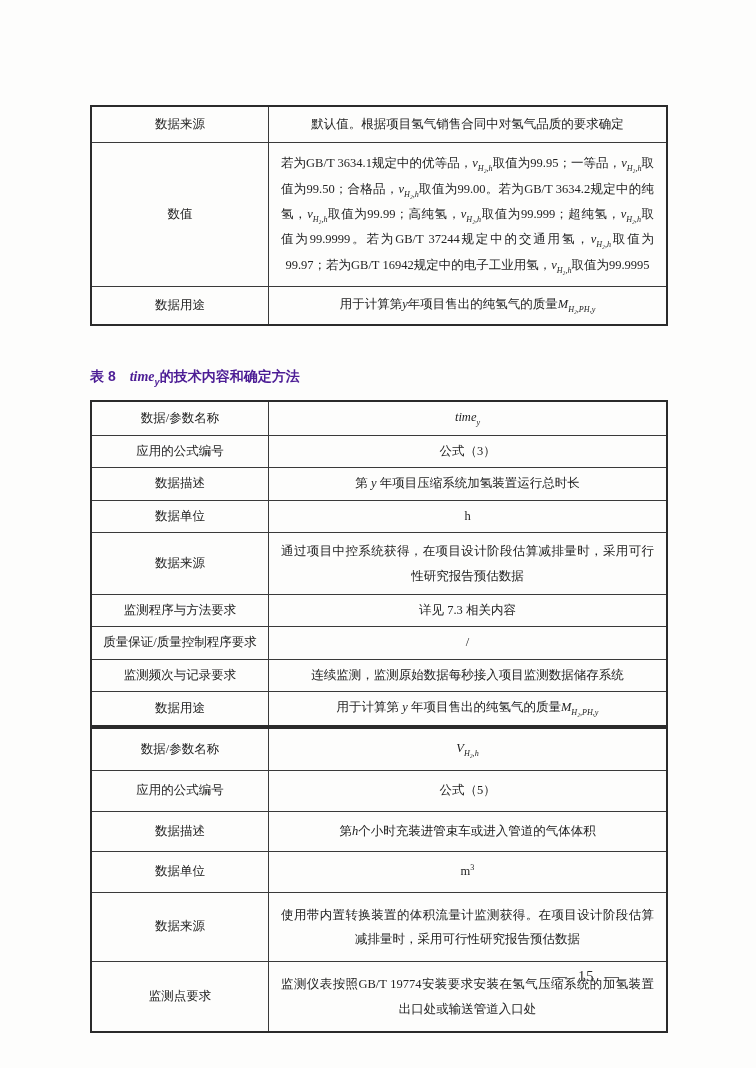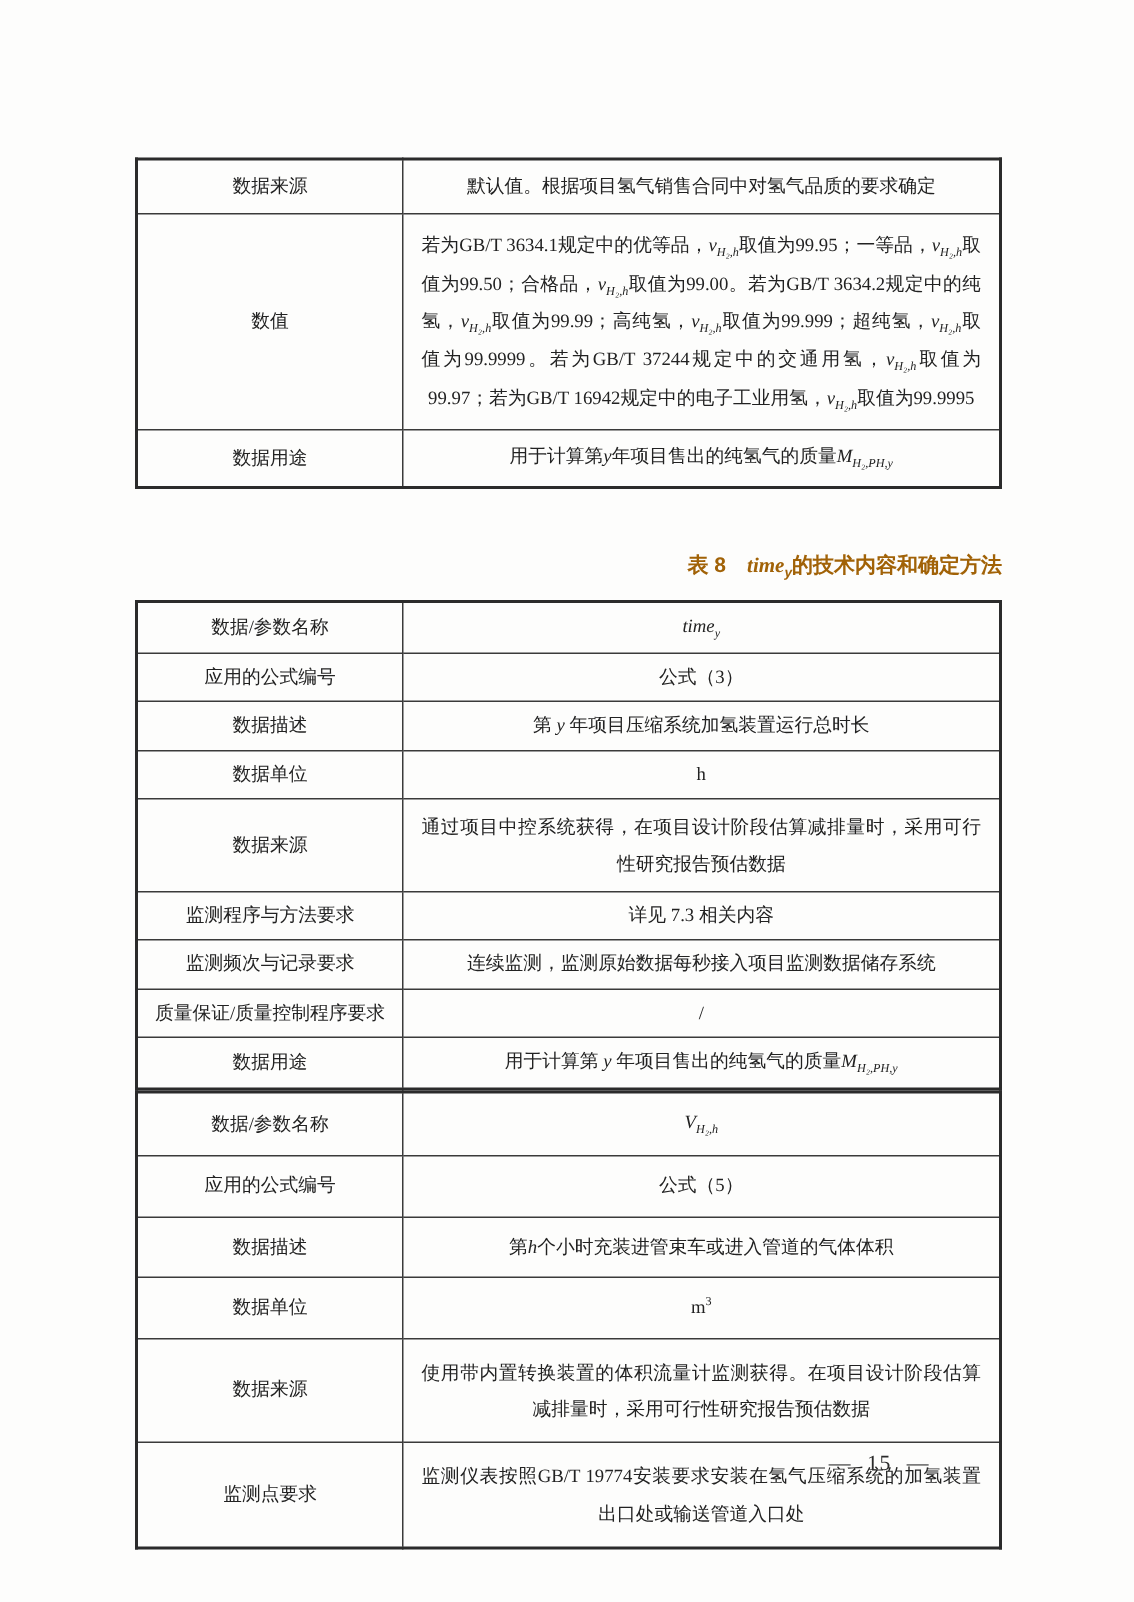--- a/index.html
+++ b/index.html
@@ -30,23 +30,23 @@
   sub{font-size:0.65em;font-style:italic;}
   sup{font-size:0.65em;}
   i{font-family:"Liberation Serif","DejaVu Serif",serif;}
 
   .t1{margin-top:105px;}
   .t1 td{padding-top:8px;padding-bottom:8px;}
   .t2 td{padding-top:6px;padding-bottom:6px;}
   .t3 td{padding-top:10px;padding-bottom:10px;}
 
   .caption{
-    text-align:right;font-weight:bold;font-size:14px;
+    text-align:left;font-weight:bold;font-size:14px;
     font-family:"Liberation Sans","DejaVu Sans",sans-serif;
-    color:#a16207;
+    color:#4c1d95;
   }
   .caption i{font-weight:bold;font-family:"Liberation Serif","DejaVu Serif",serif;}
   .caption-8{margin-top:42px;margin-bottom:13px;}
   .caption-9{margin-top:28px;margin-bottom:13px;}
 
   .page-number{
     position:absolute;top:968px;right:96px;
     font-size:14.5px;color:#2a2a2a;letter-spacing:1px;
     display:flex;align-items:center;gap:10px;
   }
@@ -96,26 +96,26 @@
           </tr>
           <tr>
             <td class="label-cell">数据来源</td>
             <td class="value-cell long">通过项目中控系统获得，在项目设计阶段估算减排量时，采用可行性研究报告预估数据</td>
           </tr>
           <tr>
             <td class="label-cell">监测程序与方法要求</td>
             <td class="value-cell">详见 7.3 相关内容</td>
           </tr>
           <tr>
+            <td class="label-cell">质量保证/质量控制程序要求</td>
+            <td class="value-cell">/</td>
+          </tr>
+          <tr>
             <td class="label-cell">监测频次与记录要求</td>
             <td class="value-cell">连续监测，监测原始数据每秒接入项目监测数据储存系统</td>
-          </tr>
-          <tr>
-            <td class="label-cell">质量保证/质量控制程序要求</td>
-            <td class="value-cell">/</td>
           </tr>
           <tr>
             <td class="label-cell">数据用途</td>
             <td class="value-cell">用于计算第 <i>y</i> 年项目售出的纯氢气的质量<i>M</i><sub>H₂,PH,y</sub></td>
           </tr>
         </tbody>
     </table>
 
 
     <table class="doc-table t3">

